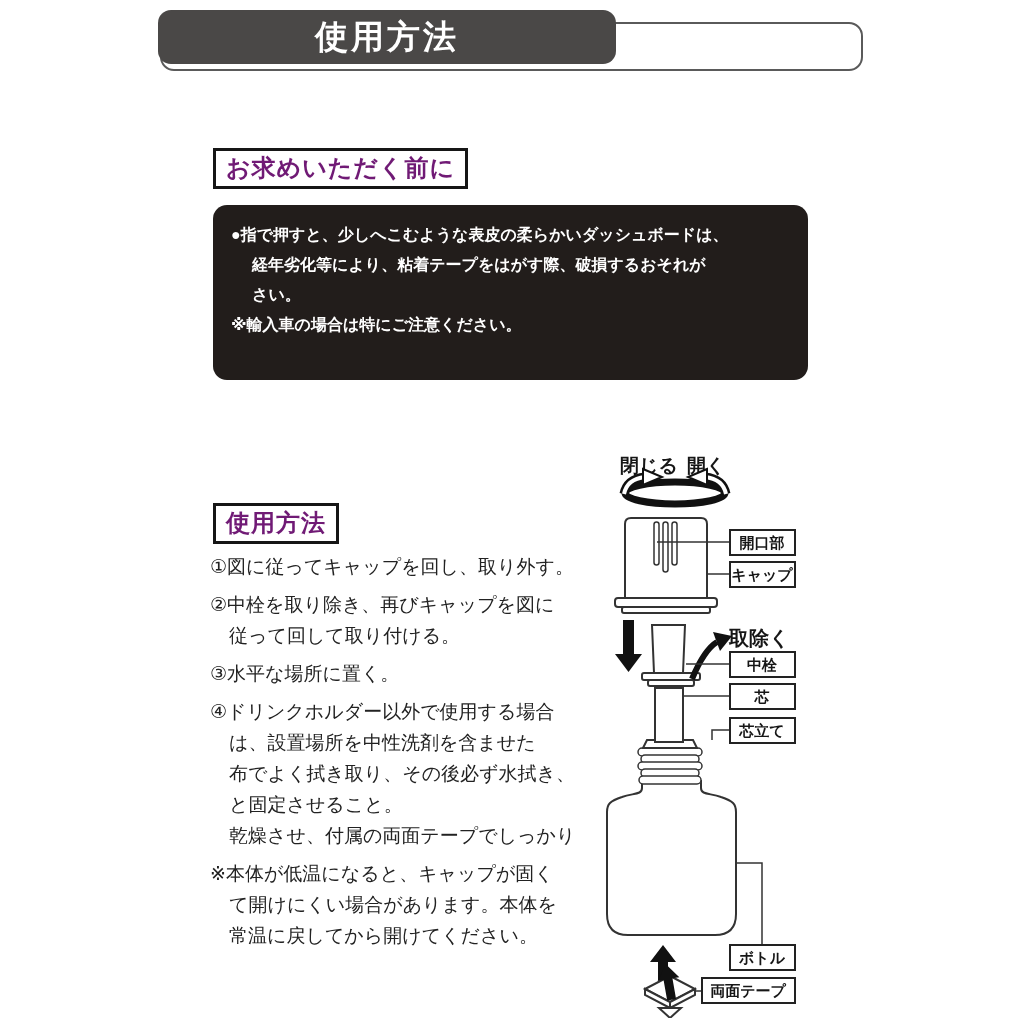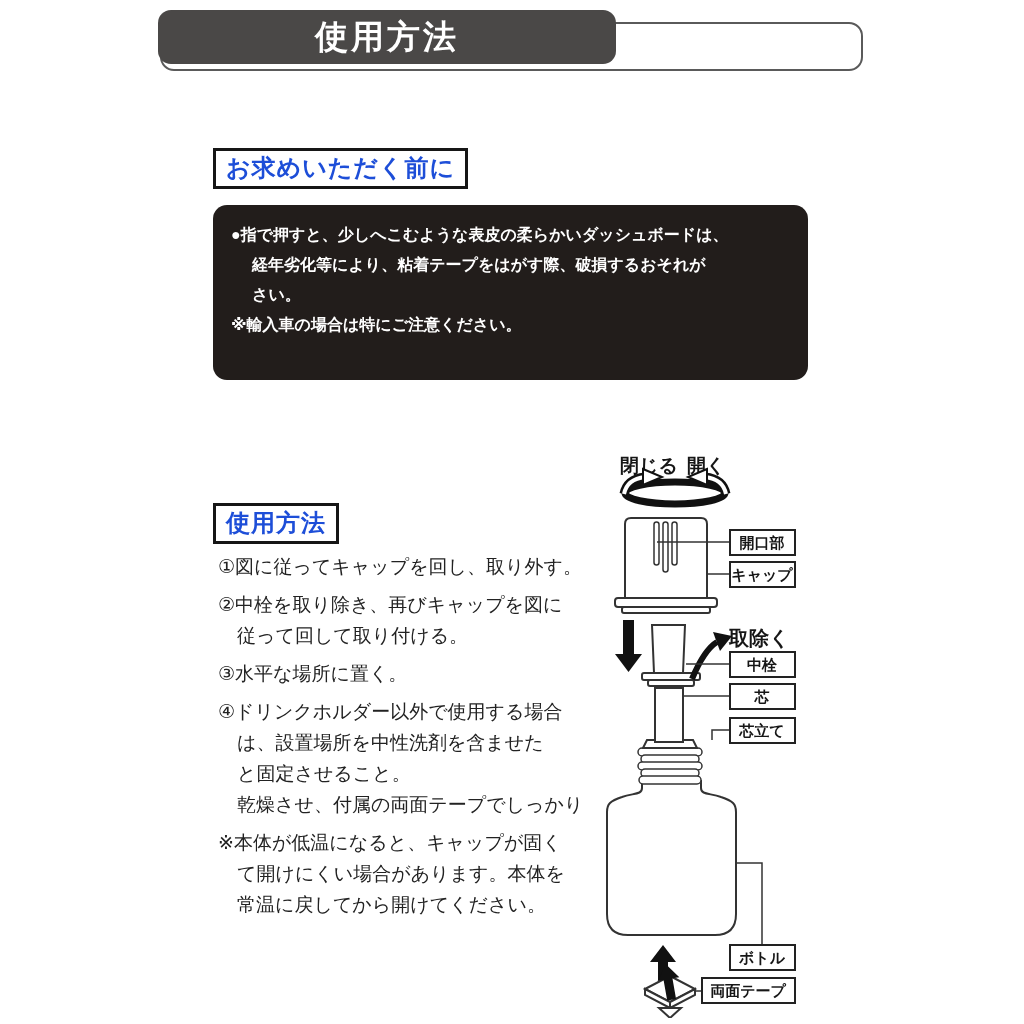--- a/index.html
+++ b/index.html
@@ -9,34 +9,34 @@
   
   .hdr-outline{position:absolute;left:160px;top:22px;width:699px;height:45px;
                border:2px solid #5a5a5a;border-radius:14px;background:#fff;}
   .hdr-bar{position:absolute;left:158px;top:10px;width:458px;height:54px;background:#4a4847;
            border-radius:13px;display:flex;align-items:center;justify-content:center;}
   .hdr-title{color:#ffffff;font-size:33px;font-weight:bold;letter-spacing:3px;}
 
   
   .sec-label{position:absolute;border:3px solid #161616;background:#fff;
              font-weight:bold;font-size:24px;letter-spacing:1px;
-             padding:5px 10px 6px 10px;line-height:1;color:#1d4ed8;}
+             padding:5px 10px 6px 10px;line-height:1;color:#701a75;}
   .sec1-label{left:213px;top:148px;}
   .sec2-label{left:213px;top:503px;}
 
   
   .warnbox{position:absolute;left:213px;top:205px;width:595px;height:175px;
            background:#221d1b;border-radius:14px;box-sizing:border-box;
            padding:15px 14px 0 18px;}
   .warnbox .wline{color:#ffffff;font-weight:bold;font-size:16px;line-height:30px;
                   letter-spacing:0px;white-space:nowrap;}
   .warnbox .hang{padding-left:21px;}
 
   
-  .steps{position:absolute;left:218px;top:551px;width:370px;}
+  .steps{position:absolute;left:210px;top:551px;width:370px;}
   .step{margin-bottom:7px;}
   .step .line{font-size:19px;line-height:31px;white-space:nowrap;color:#222;}
   .step .cont{padding-left:19px;}
 
   
   .diagram{position:absolute;left:595px;top:448px;width:215px;height:570px;}
   svg text{font-family:"Liberation Sans","DejaVu Sans",sans-serif;fill:#161616;}
   .dg-rot-label{font-size:19px;font-weight:bold;}
   .dg-remove{font-size:20px;font-weight:bold;}
   .dg-boxtext{font-size:15px;font-weight:bold;}
@@ -74,20 +74,21 @@
     <div class="step">
       <div class="line">②中栓を取り除き、再びキャップを図に</div>
       <div class="line cont">従って回して取り付ける。</div>
     </div>
     <div class="step">
       <div class="line">③水平な場所に置く。</div>
     </div>
     <div class="step">
       <div class="line">④ドリンクホルダー以外で使用する場合</div>
       <div class="line cont">は、設置場所を中性洗剤を含ませた</div>
+      <div class="line cont">布でよく拭き取り、その後必ず水拭き、</div>
       <div class="line cont">と固定させること。</div>
       <div class="line cont">乾燥させ、付属の両面テープでしっかり</div>
     </div>
     <div class="step">
       <div class="line">※本体が低温になると、キャップが固く</div>
       <div class="line cont">て開けにくい場合があります。本体を</div>
       <div class="line cont">常温に戻してから開けてください。</div>
     </div>
   </div>
 

